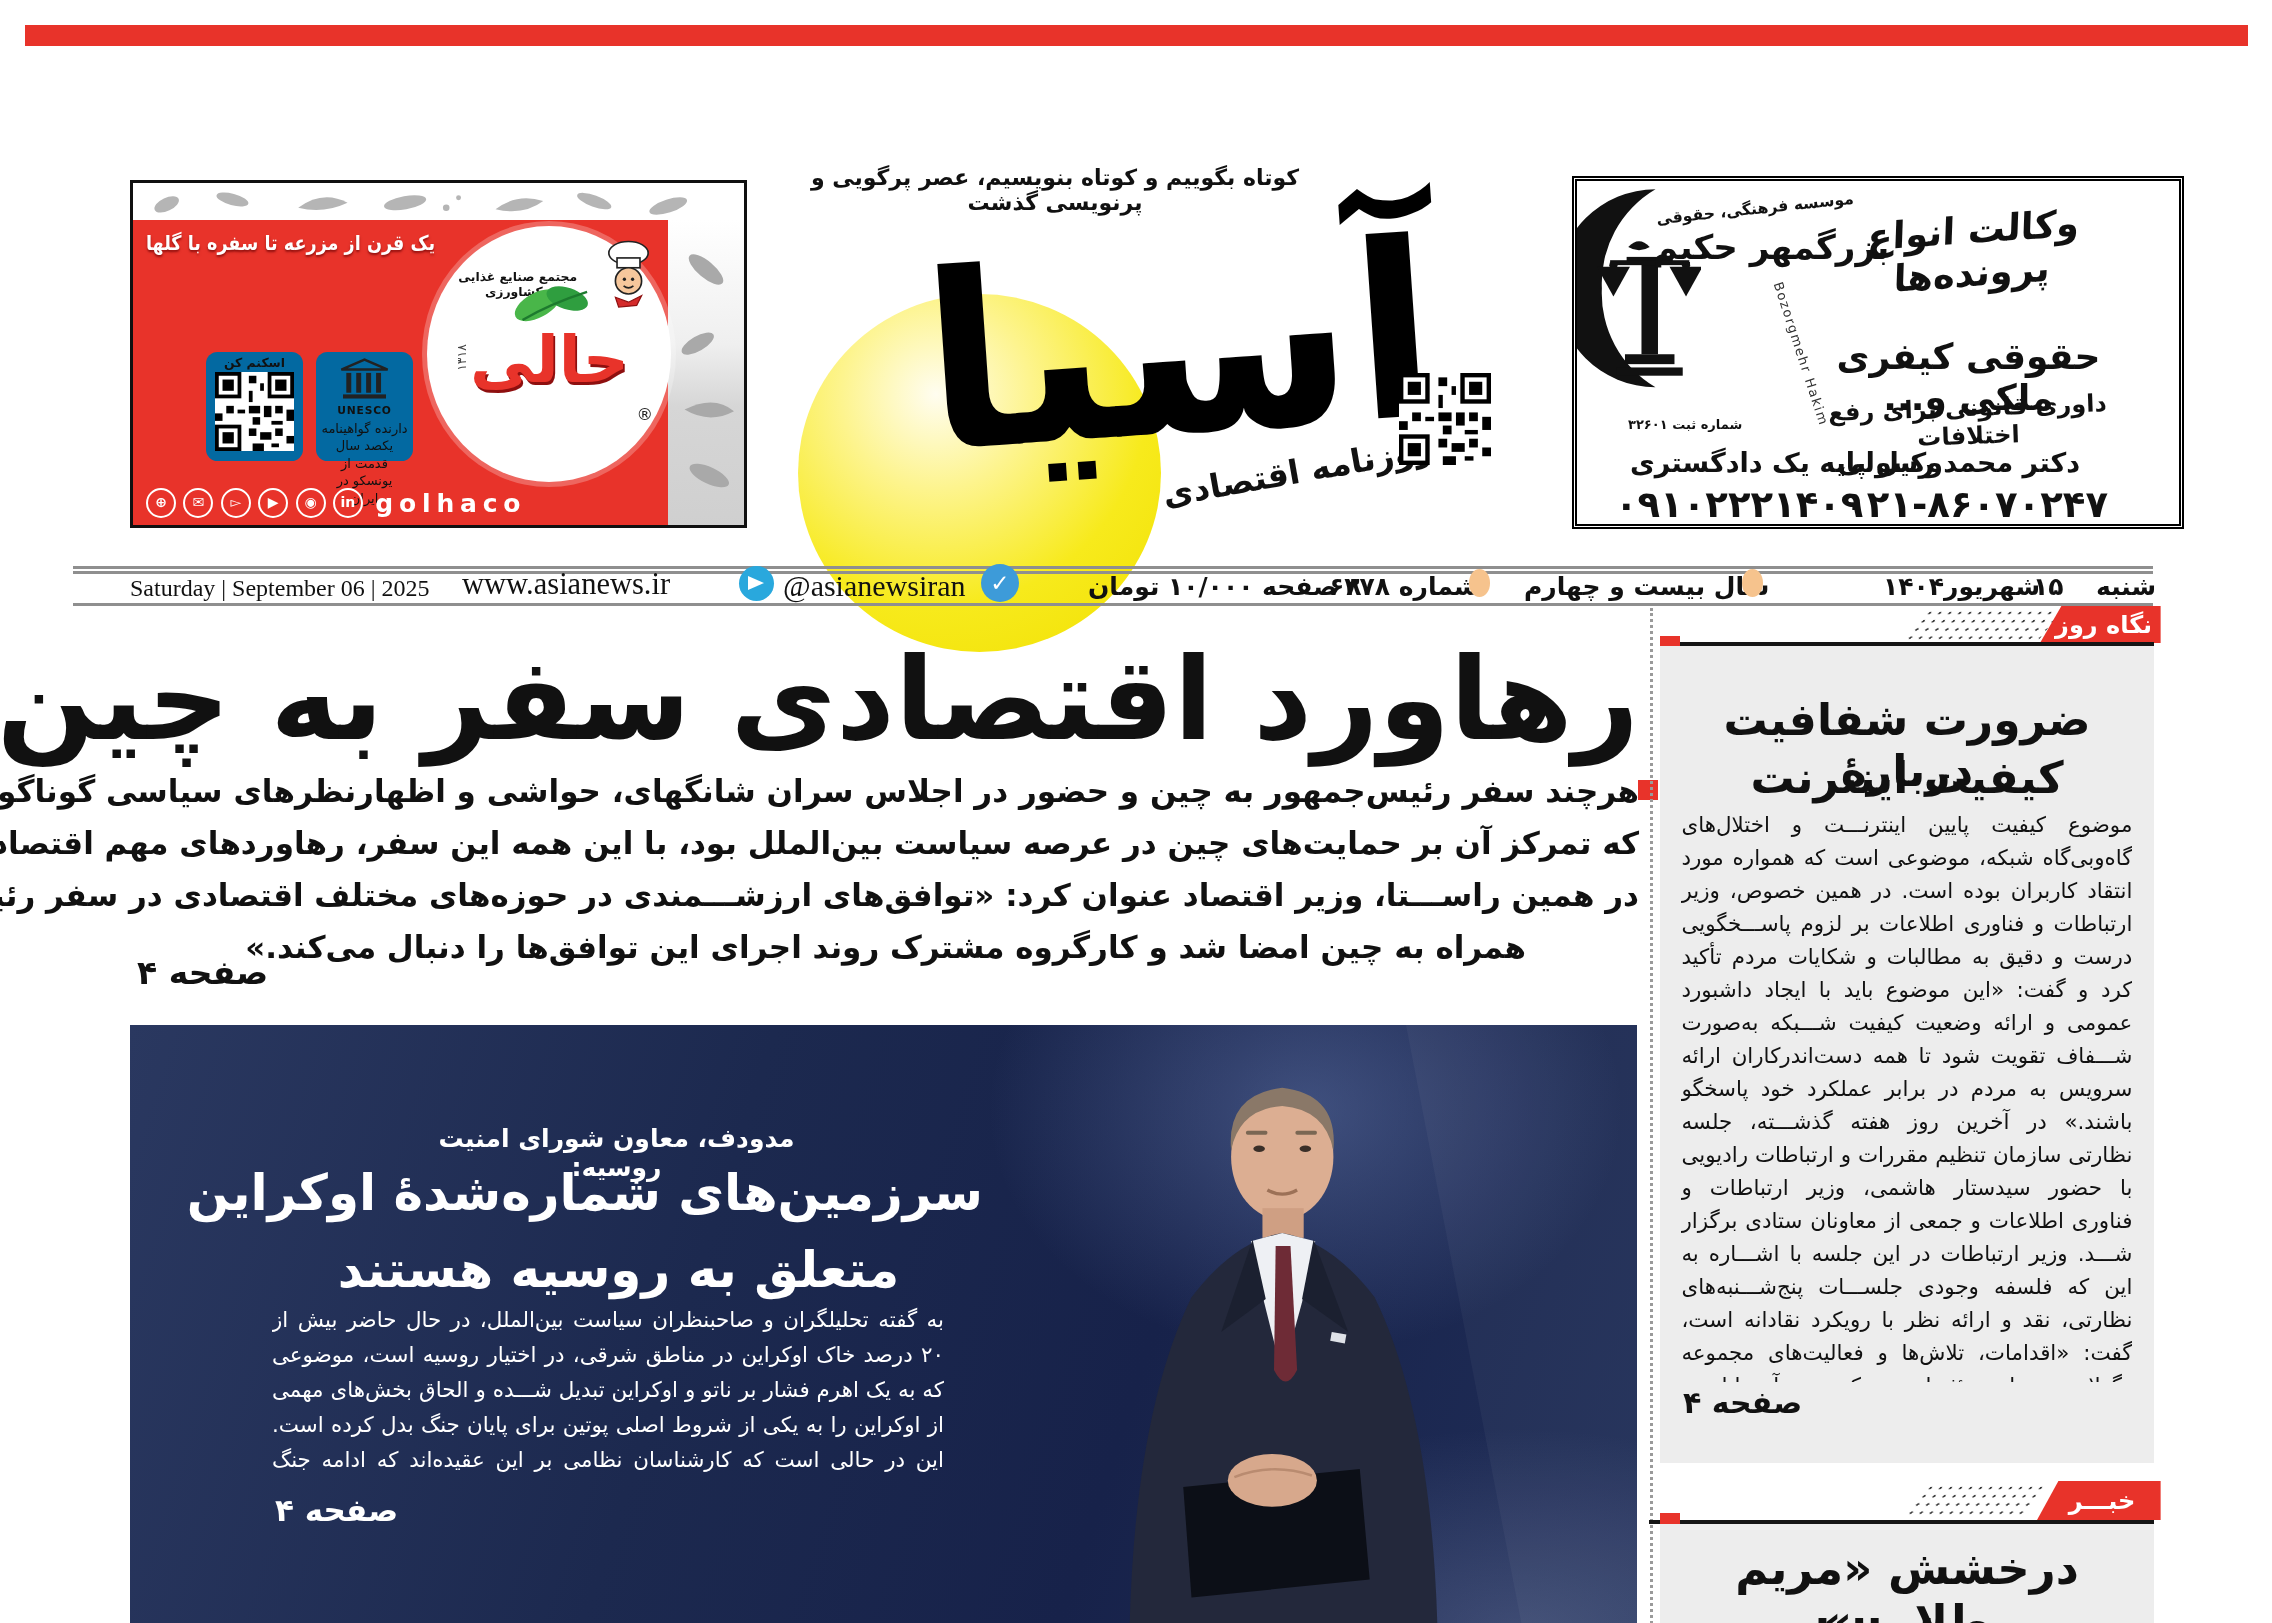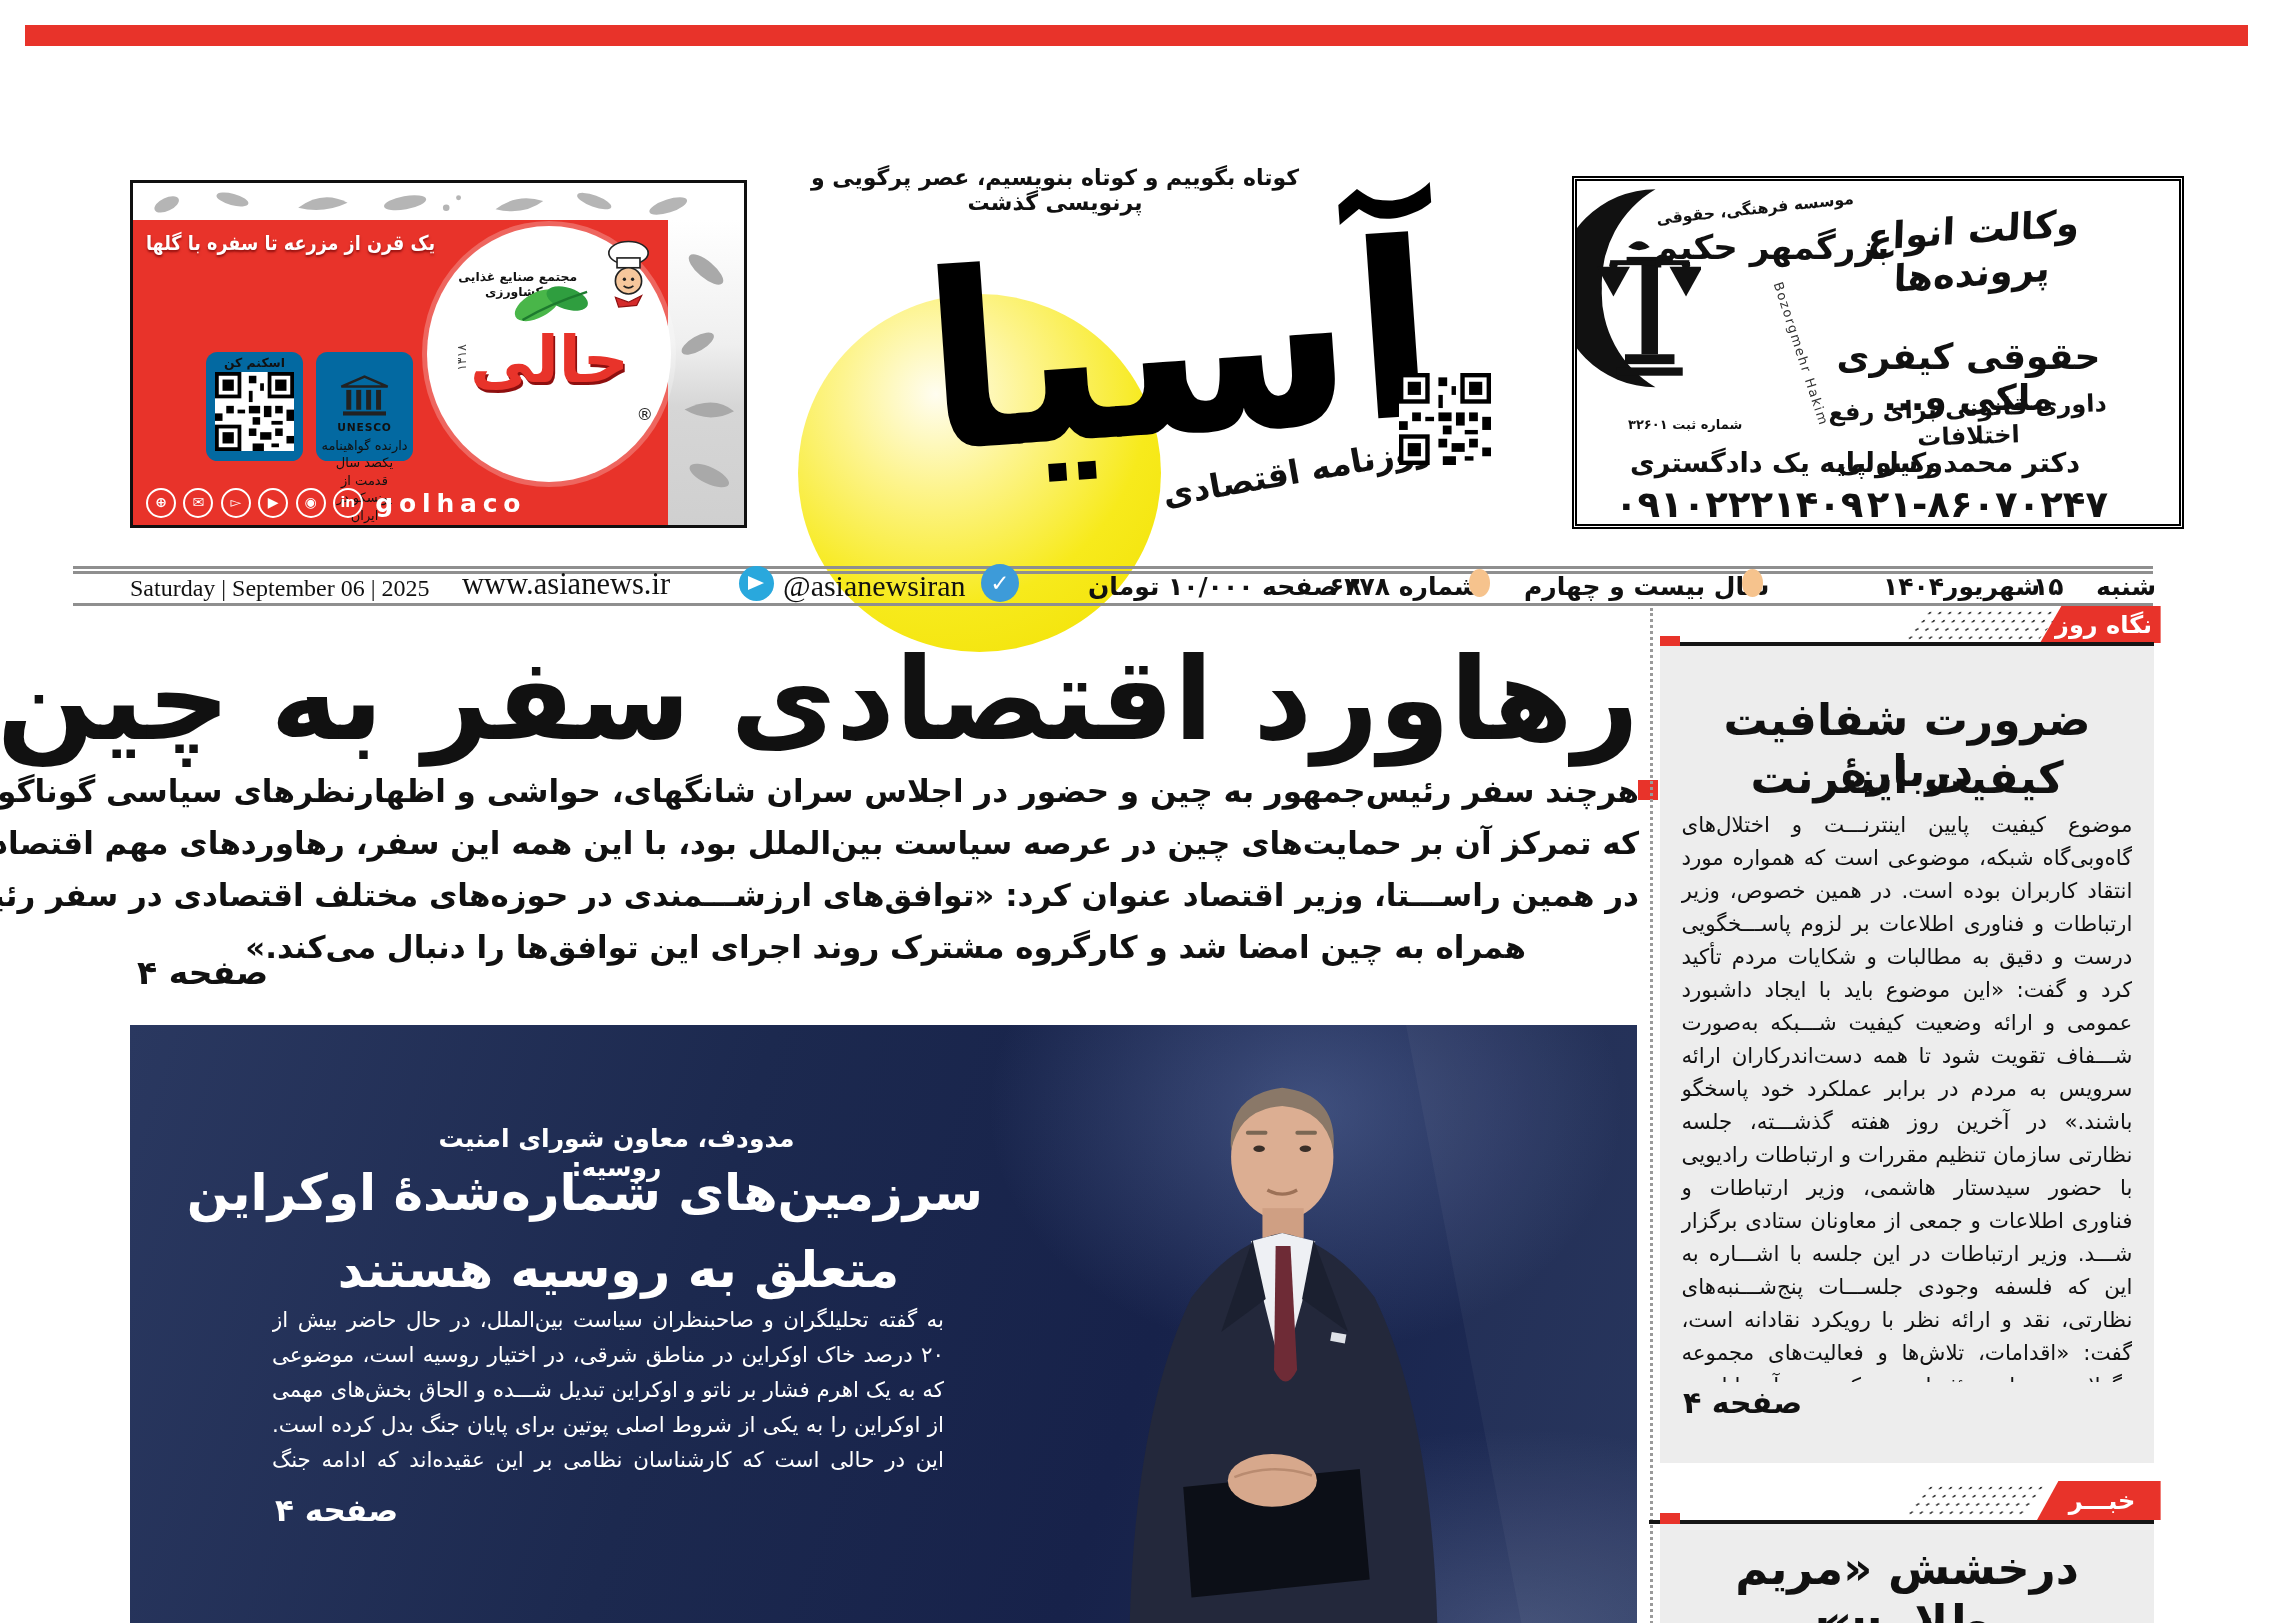--- a/index.html
+++ b/index.html
@@ -27,21 +27,21 @@
              font-size:12.4px;font-weight:bold;}
   .golha-brand{position:absolute;left:25px;top:99px;width:195px;text-align:center;
                font-size:64px;font-weight:bold;color:#e8332a;line-height:1.1;
                text-shadow:1.6px 2.5px 0 #8e0f0f;}
   .golha-reg{position:absolute;right:18px;bottom:58px;font-size:16.5px;color:#222;}
   .golha-year{position:absolute;left:21.4px;top:124px;font-size:12.4px;color:#444;
               transform:rotate(-90deg);}
   .wbox{position:absolute;background:#0369a1;border-radius:11.5px;box-sizing:border-box;}
   .golha-qr{left:73px;top:169px;width:97px;height:109px;padding:3.3px 8.2px;}
   .golha-qr-label{font-size:12.4px;font-weight:bold;text-align:center;}
-  .golha-unesco{left:183px;top:169px;width:97px;height:109px;padding:21px 5px;text-align:center;}
+  .golha-unesco{left:183px;top:169px;width:97px;height:109px;padding:4px 5px;text-align:center;}
   .unesco-name{font-size:10.7px;font-weight:bold;letter-spacing:0.8px;}
   .unesco-cap{font-size:13px;line-height:1.35;margin-top:3px;}
   .golha-social{position:absolute;left:13px;bottom:6.6px;display:flex;align-items:center;gap:7.4px;}
   .soc{width:30px;height:30px;border:2.5px solid #fff;border-radius:50%;color:#fff;
        font-size:14px;line-height:25px;text-align:center;box-sizing:border-box;font-weight:bold;}
   .golha-handle{color:#fff;font-weight:bold;font-size:25px;letter-spacing:5.8px;margin-left:5px;
                 font-family:"DejaVu Sans",sans-serif;}
 
   
   .tagline{left:783px;top:165px;width:544px;text-align:center;font-size:22px;font-weight:bold;}

